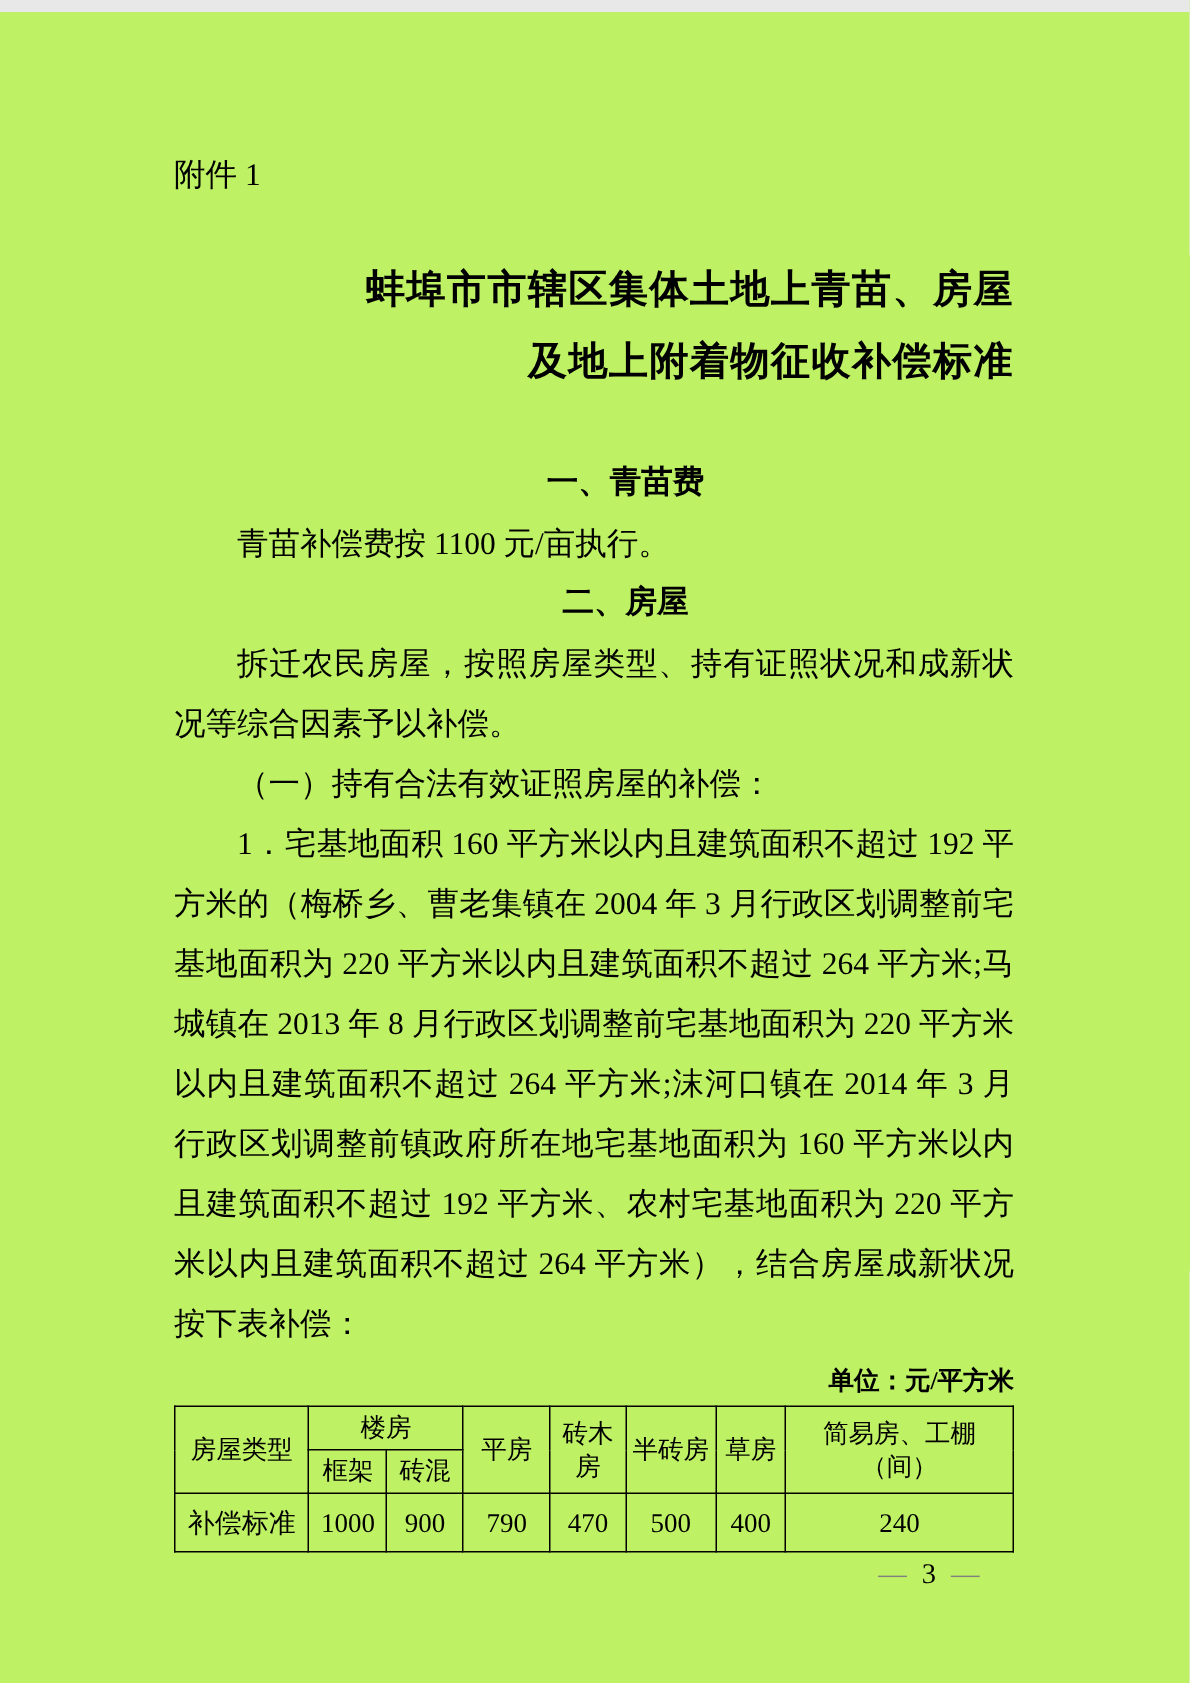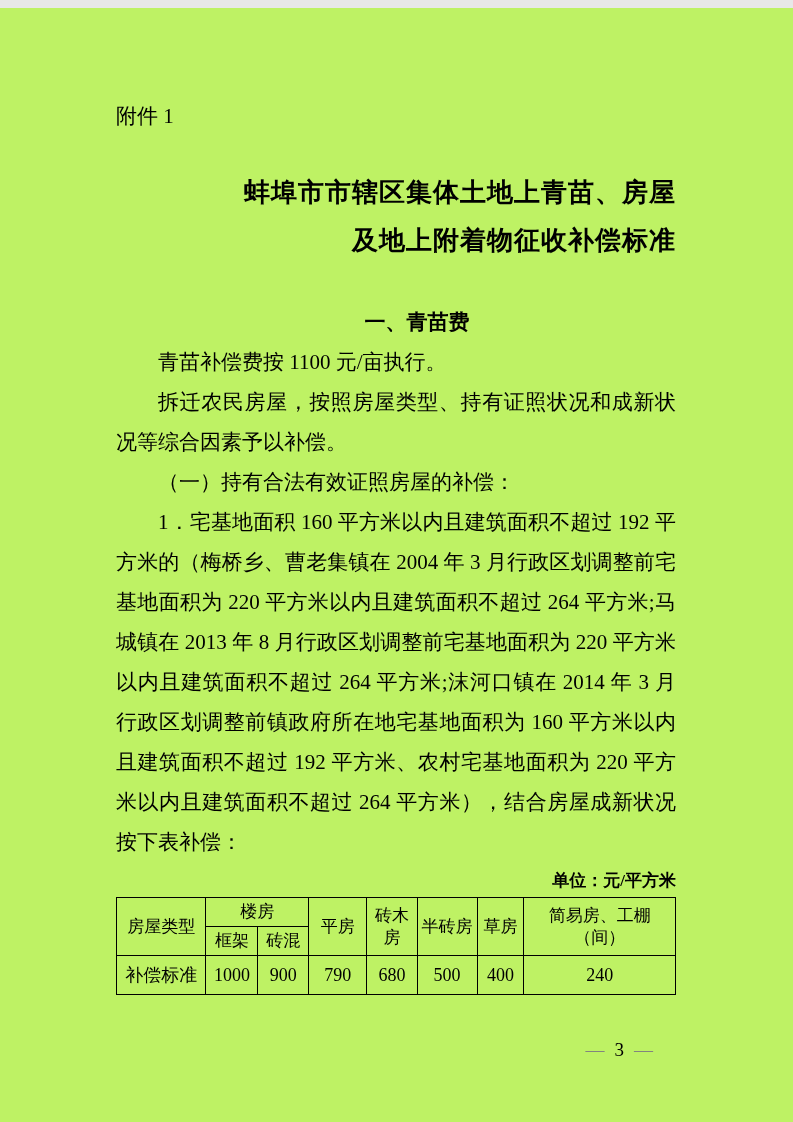--- a/index.html
+++ b/index.html
@@ -84,20 +84,21 @@
   <div class="attachment">附件 1</div>
 
   <div class="doc-title">
     <div>蚌埠市市辖区集体土地上青苗、房屋</div>
     <div>及地上附着物征收补偿标准</div>
   </div>
 
   <div class="content">
     <p class="para heading">一、青苗费</p>
     <p class="para">青苗补偿费按 1100 元/亩执行。</p>
+    <p class="para heading">二、房屋</p>
     <p class="para">拆迁农民房屋，按照房屋类型、持有证照状况和成新状况等综合因素予以补偿。</p>
     <p class="para">（一）持有合法有效证照房屋的补偿：</p>
     <p class="para">1．宅基地面积 160 平方米以内且建筑面积不超过 192 平方米的（梅桥乡、曹老集镇在 2004 年 3 月行政区划调整前宅基地面积为 220 平方米以内且建筑面积不超过 264 平方米;马城镇在 2013 年 8 月行政区划调整前宅基地面积为 220 平方米以内且建筑面积不超过 264 平方米;沫河口镇在 2014 年 3 月行政区划调整前镇政府所在地宅基地面积为 160 平方米以内且建筑面积不超过 192 平方米、农村宅基地面积为 220 平方米以内且建筑面积不超过 264 平方米），结合房屋成新状况按下表补偿：</p>
   </div>
 
   <div class="unit-note">单位：元/平方米</div>
 
   <table class="comp-table">
     <colgroup>
       <col style="width:16.0%">
@@ -121,21 +122,21 @@
     </tr>
     <tr>
       <td>框架</td>
       <td>砖混</td>
     </tr>
     <tr class="data-row">
       <td>补偿标准</td>
       <td>1000</td>
       <td>900</td>
       <td>790</td>
-      <td>680</td>
+      <td>470</td>
       <td>500</td>
       <td>400</td>
       <td>240</td>
     </tr>
   </tbody>
     </table>
 
   <div class="footer">
     <span class="dash">—</span><span class="num">3</span><span class="dash">—</span>
   </div>

